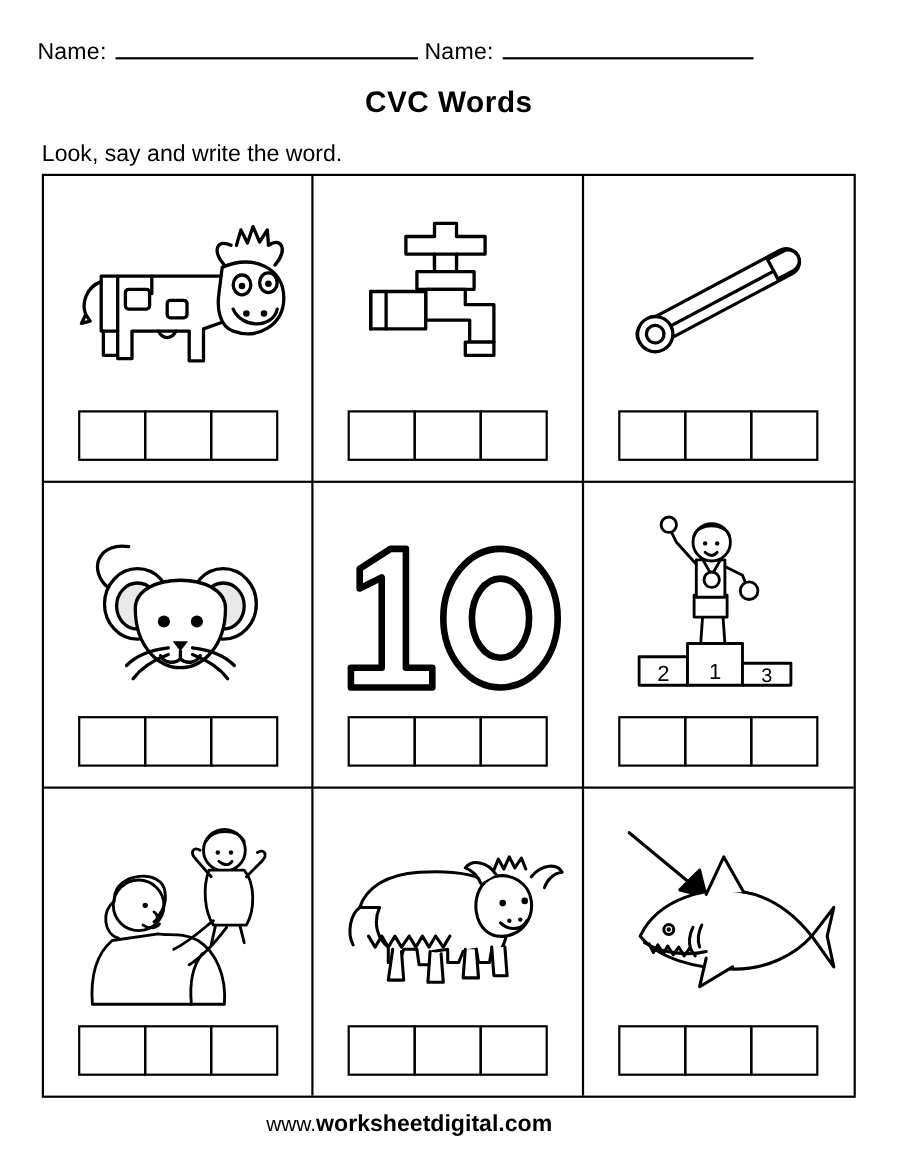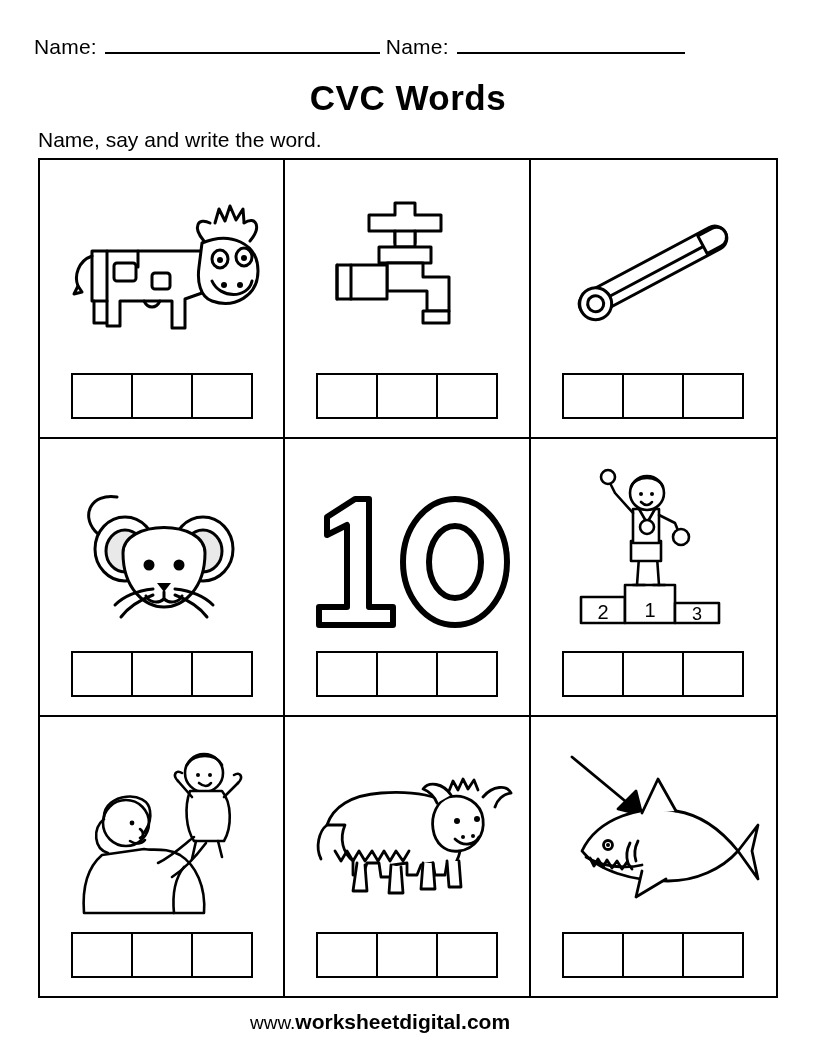--- a/index.html
+++ b/index.html
@@ -47,21 +47,21 @@
   }
   .nd-line.name-line { flex: 0 0 275px; }
   .nd-line.date-line { flex: 0 0 228px; margin-right: 0; }
 
   .title {
     position: absolute;
     top: 78px;
     left: 0;
     width: 816px;
     text-align: center;
-    font-size: 35px;
+    font-size: 27px;
     font-weight: bold;
     letter-spacing: 0.5px;
   }
 
   .instruction {
     position: absolute;
     top: 128px;
     left: 38px;
     font-size: 21px;
   }
@@ -113,21 +113,21 @@
     border: 2px solid #000;
     box-sizing: border-box;
     margin-left: -2px;
   }
   .boxes .box:first-child { margin-left: 0; }
 
   
   .footer {
     position: absolute;
     bottom: 22px;
-    left: 16px;
+    left: 8px;
     width: 728px;
     text-align: center;
     font-size: 19px;
   }
   .footer .www { font-size: 19px; }
   .footer .brand { font-size: 21px; font-weight: bold; }
 </style>
 </head>
 <body>
 
@@ -135,21 +135,21 @@
 
   <div class="namedate-row">
     <span class="nd-label">Name:</span>
     <span class="nd-line name-line"></span>
     <span class="nd-label">Name:</span>
     <span class="nd-line date-line"></span>
   </div>
 
   <div class="title">CVC Words</div>
 
-  <div class="instruction">Name, say and write the word.</div>
+  <div class="instruction">Look, say and write the word.</div>
 
   <div class="grid">
 
     <div class="cell">
       <div class="art">
         <svg width="220" height="175" viewBox="0 0 220 175" fill="none" stroke="#000" stroke-width="3" stroke-linecap="round" stroke-linejoin="round">
 
           <path d="M40 70 L40 120 L55 120 L55 145 L68 145 L68 120 L120 120 L120 147 L133 147 L133 118 L150 112 L150 70 Z" fill="#fff"></path>
 
           <path d="M42 120 L42 142 L54 142"></path>

